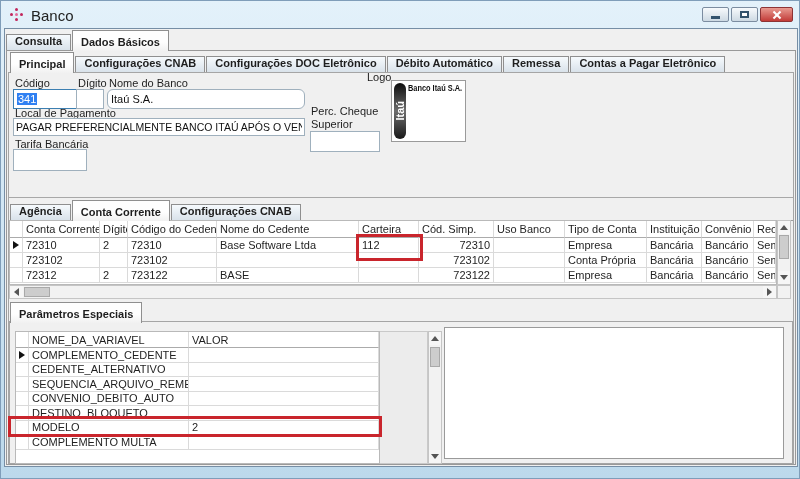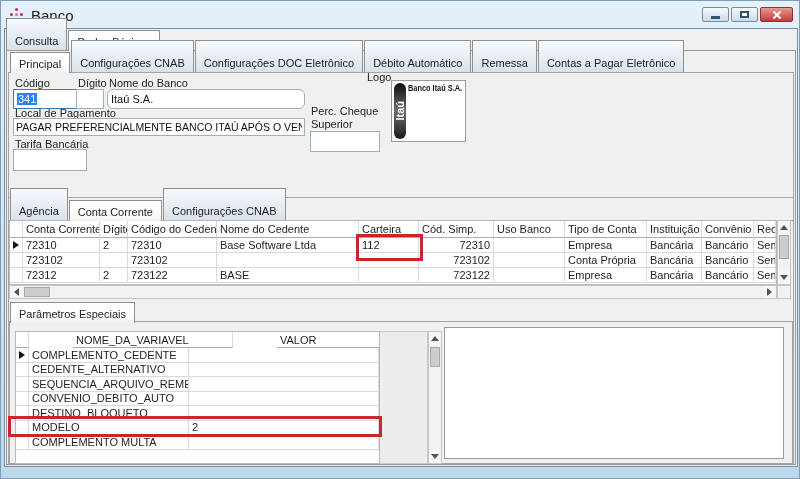--- a/index.html
+++ b/index.html
@@ -21,22 +21,22 @@
   .gl-max { width:9px; height:7px; border:2px solid #33536d; background:#fff; }
   .gl-x { position:relative; width:9px; height:9px; }
   .gl-x::before, .gl-x::after { content:""; position:absolute; left:4px; top:0; width:2px; height:10px; background:#fff; }
   .gl-x::before { transform:rotate(45deg); } .gl-x::after { transform:rotate(-45deg); }
   
   .client { left:3px; top:27px; width:794px; height:439px; background:#f0f0f0; border:1px solid #768ea5; }
   .page1 { left:5px; top:49px; width:790px; height:415px; background:#f0f0f0; border:1px solid #999; }
   .page2 { left:7px; top:71px; width:786px; height:392px; background:#f0f0f0; border:1px solid #a5a5a5; }
   
   .tabrow { display:flex; align-items:flex-end; z-index:3; }
-  .tab { padding:16px 8px 3px 8px; border:1px solid #8f8f8f; border-bottom:none; margin-right:1px;
-         background:linear-gradient(#f6fafd,#d9e2ea); white-space:nowrap; color:#1e1e1e; }
+  .tab { padding:0 8px 3px 8px; border:1px solid #8f8f8f; border-bottom:none; margin-right:1px;
+         background:linear-gradient(#f6fafd,#d9e2ea); white-space:nowrap; color:#1e1e1e;font-weight:bold; }
   .tab.active { background:linear-gradient(#fefefe 55%,#f1f1f1); padding-top:5px; margin-bottom:-1px; z-index:4; }
   
   .lbl { white-space:nowrap; color:#1e1e1e; }
   .inp { background:#fff; border:1px solid #9fb0bd; font-family:"Liberation Sans",sans-serif;
          font-size:11px; padding:0 3px; color:#111; }
   .inp.focused { border-color:#3c7fb1; }
   .sel { background:#2f80f2; color:#fff; padding:0 1px; }
   
   .logobox { background:#fff; border:1px solid #9a9a9a; display:flex; padding:2px; }
   .itau-pill { width:18px; height:56px; border-radius:7px; background:linear-gradient(#0c0c0c,#6e6e6e 50%,#191919);
@@ -229,21 +229,21 @@
       </div>
   </div>
   <div class="abs" style="left:776px;top:284px;width:14px;height:14px;background:#f2f2f2;border:1px solid #c5c5c5;"></div>
 
   <div class="abs tabrow" style="left:9px;top:300px;height:21px;">
     <div class="tab active"><span>Parâmetros Especiais</span></div>
   </div>
   <div class="abs groupbox" style="left:8px;top:320px;width:784px;height:143px;"></div>
 
   <div class="abs grid g2" style="left:14px;top:330px;width:365px;height:133px;z-index:2;">
-    <div class="grow ghead" style="height:16px;gap:44px;">
+    <div class="grow ghead" style="height:16px;">
       <span class="cell mk"></span>
       <span class="cell">NOME_DA_VARIAVEL</span>
       <span class="cell">VALOR</span>
     </div>
     <div class="grow" style="height:14.5px;">
       <span class="cell mk"><span class="tri-right"></span></span>
       <span class="cell">COMPLEMENTO_CEDENTE</span>
       <span class="cell"></span>
     </div>
     <div class="grow" style="height:14.5px;">

